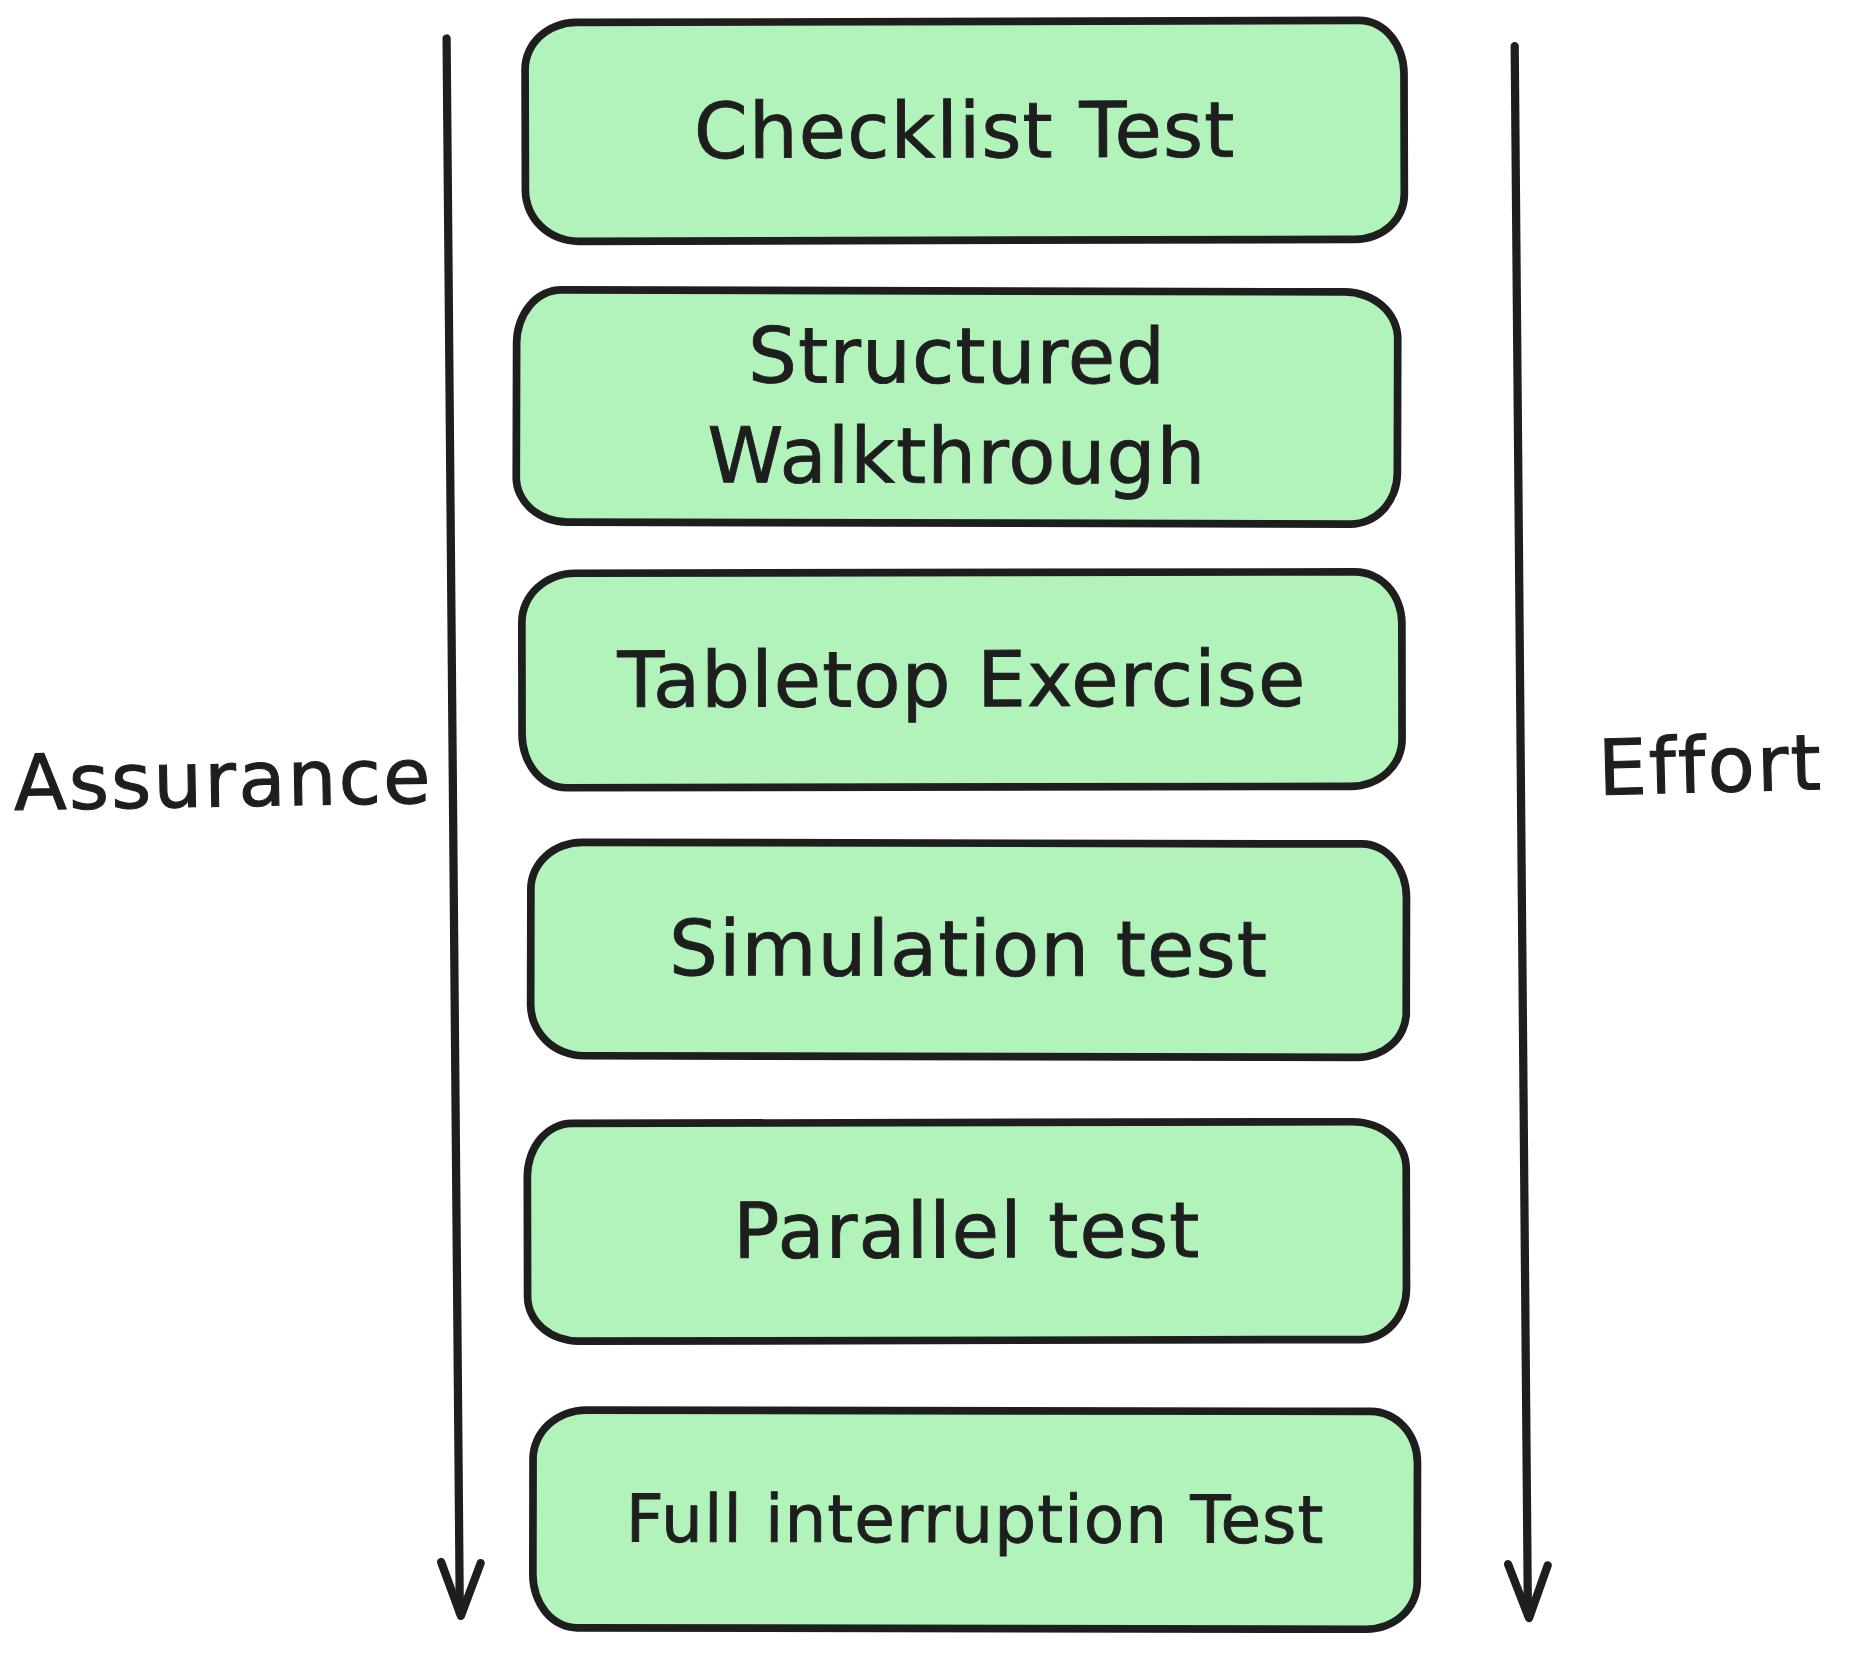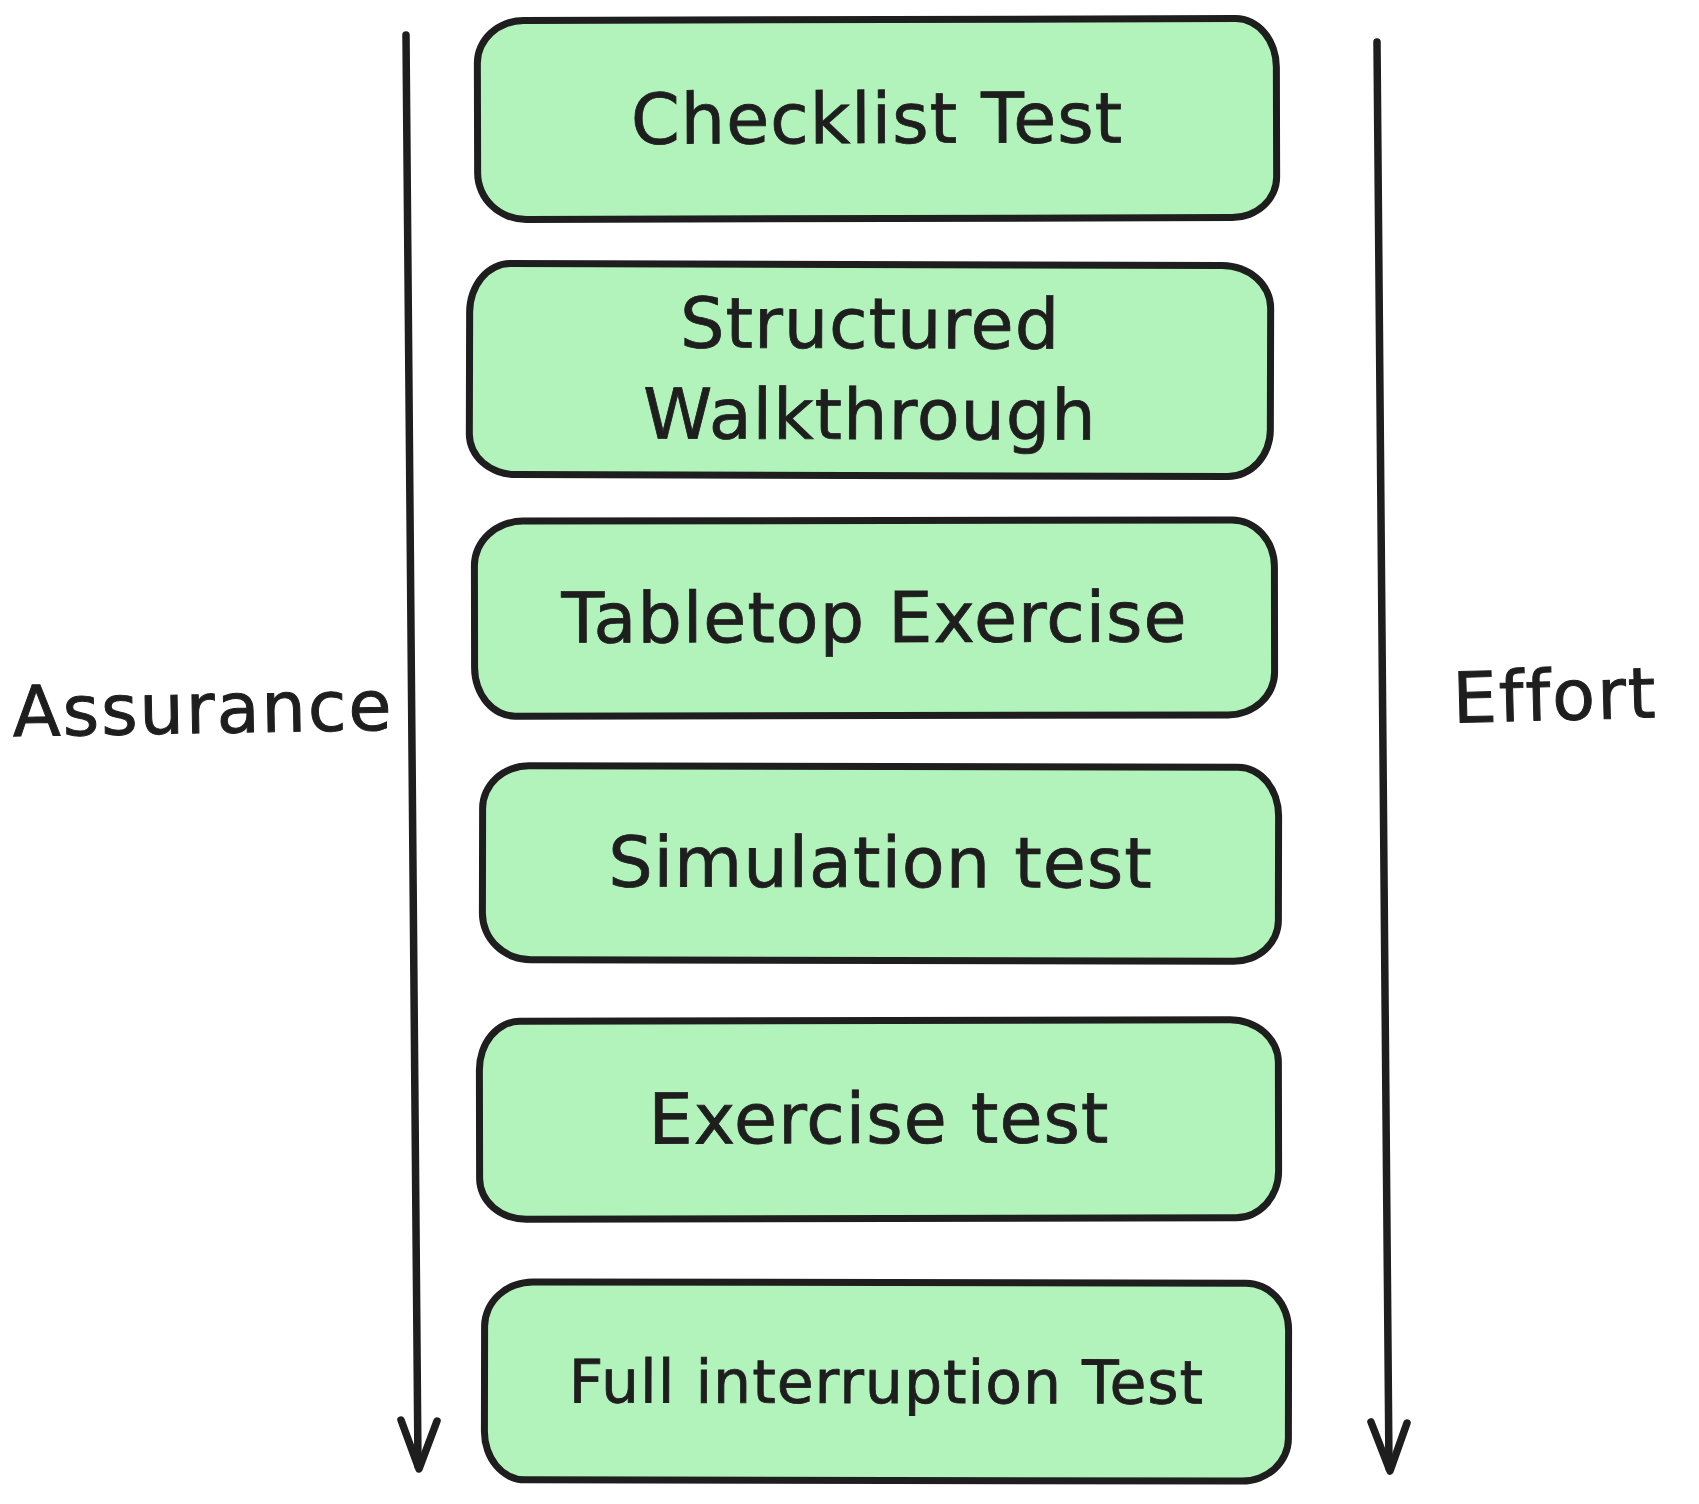--- a/index.html
+++ b/index.html
@@ -110,20 +110,20 @@
 
   <div class="stage-box box-3 r3">
     <span class="stage-label">Tabletop Exercise</span>
   </div>
 
   <div class="stage-box box-4 r1">
     <span class="stage-label">Simulation test</span>
   </div>
 
   <div class="stage-box box-5 r2">
-    <span class="stage-label">Exercise test</span>
+    <span class="stage-label">Parallel test</span>
   </div>
 
   <div class="stage-box box-6 r3">
     <span class="stage-label">Full interruption Test</span>
   </div>
 
 </div>
 
 </body></html>

